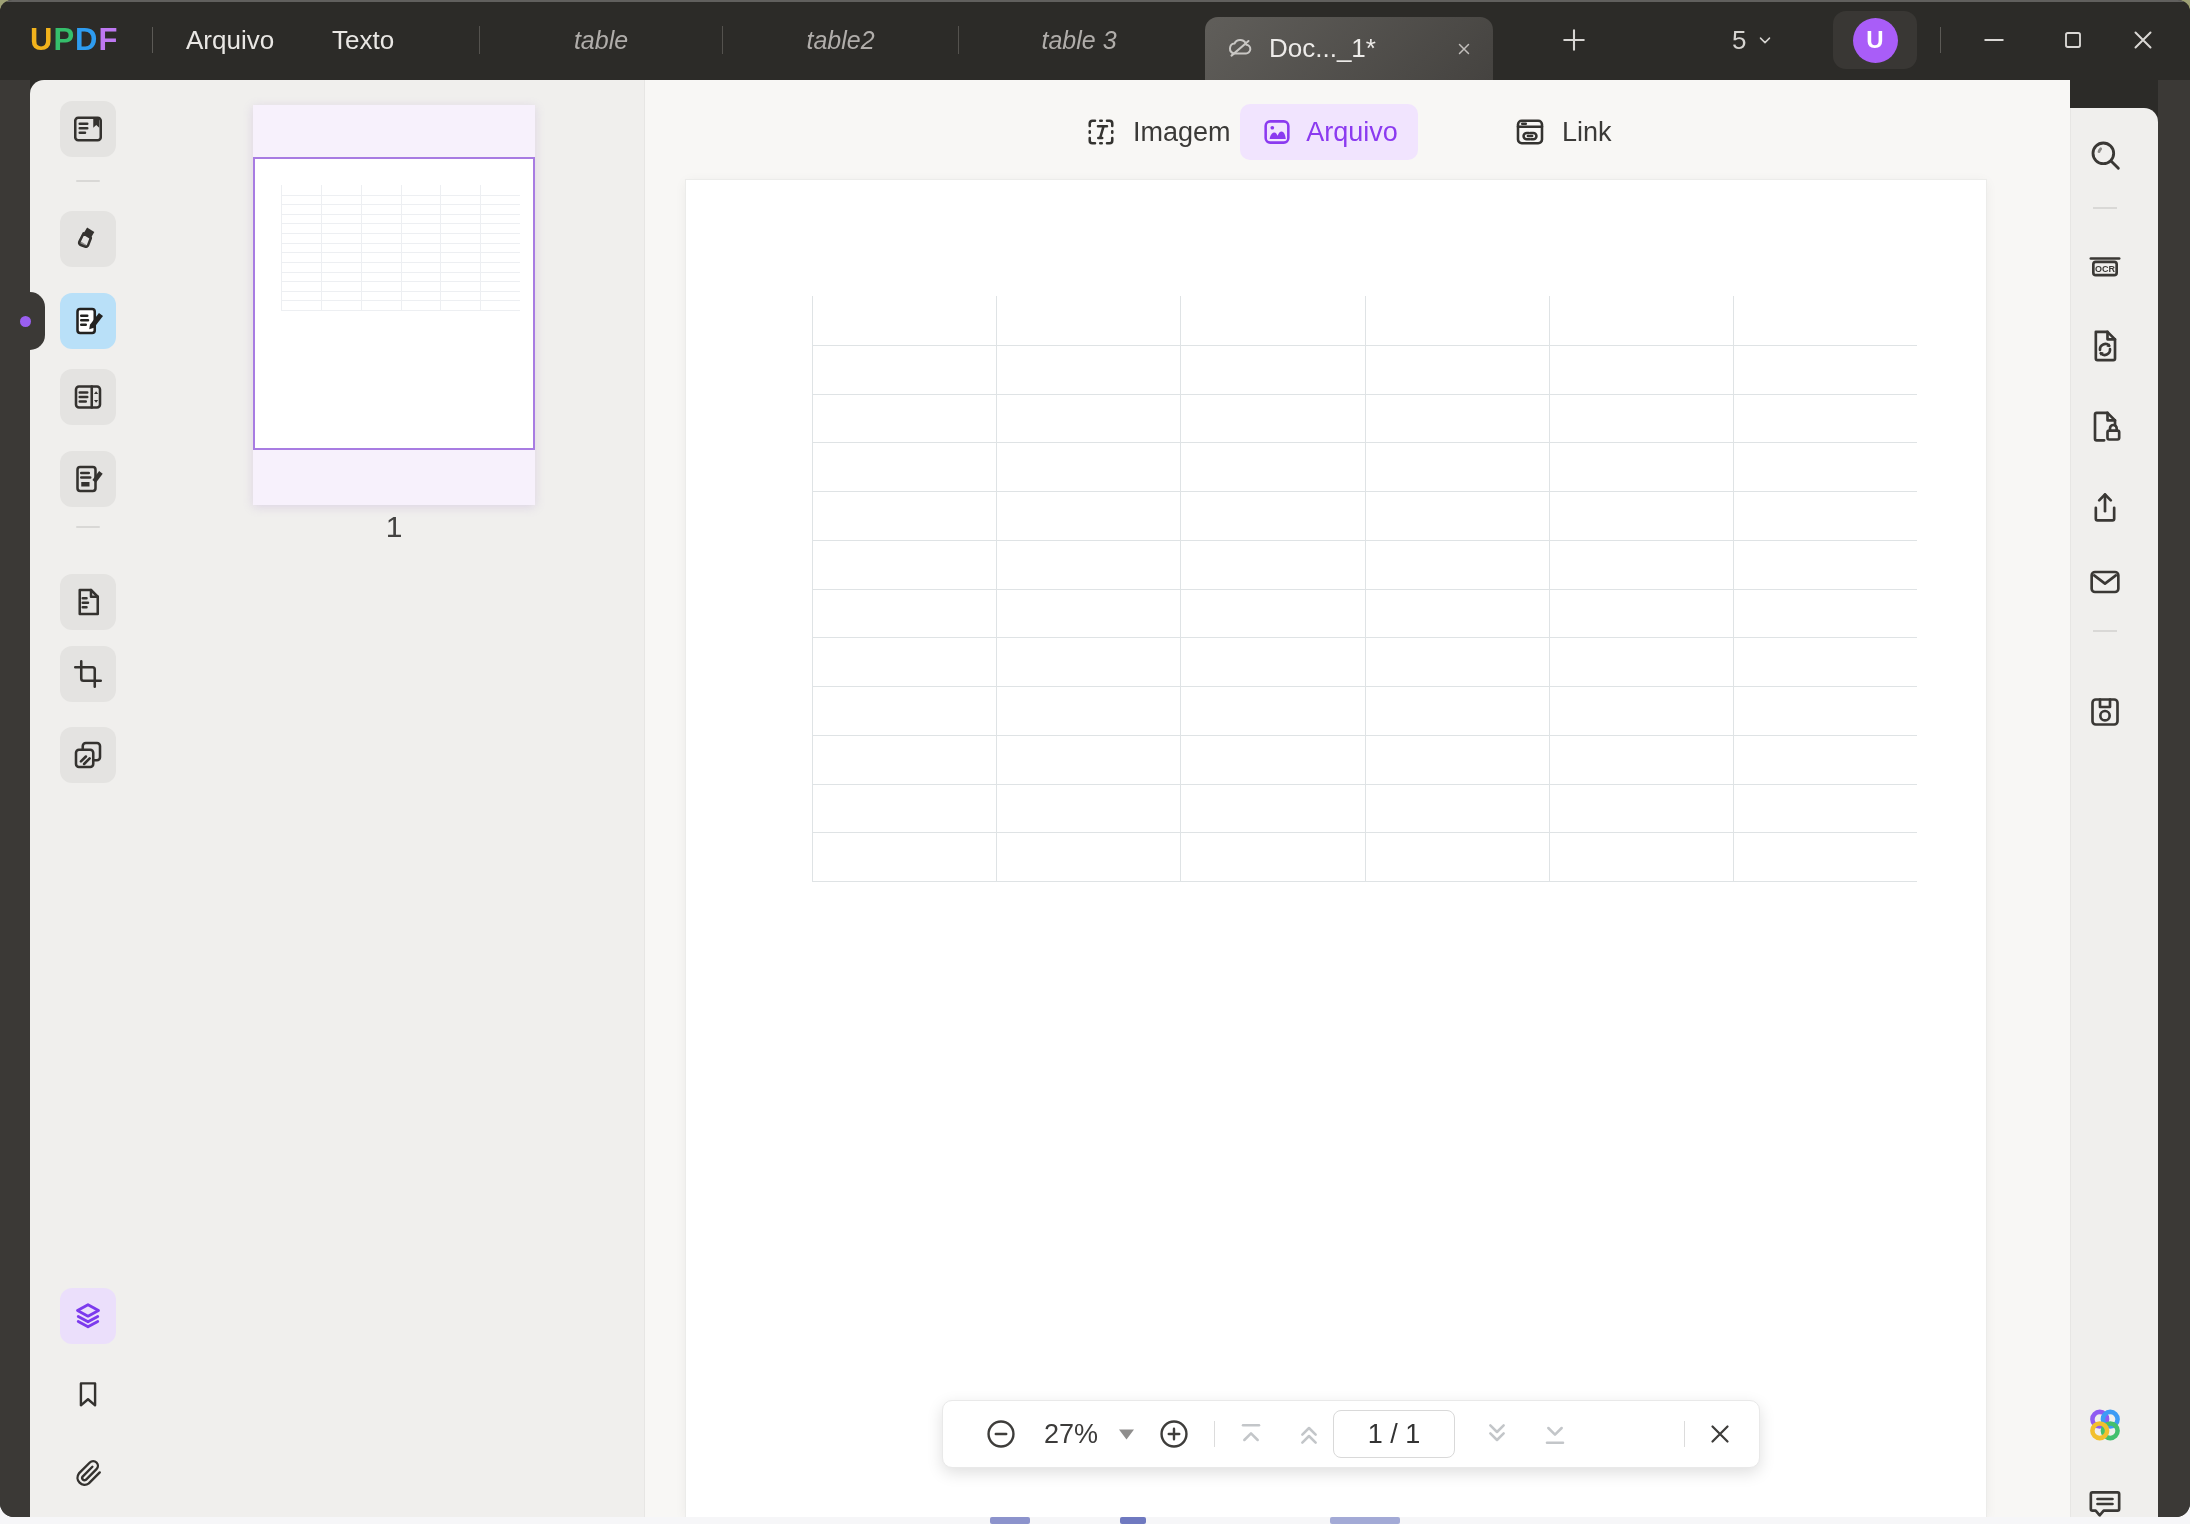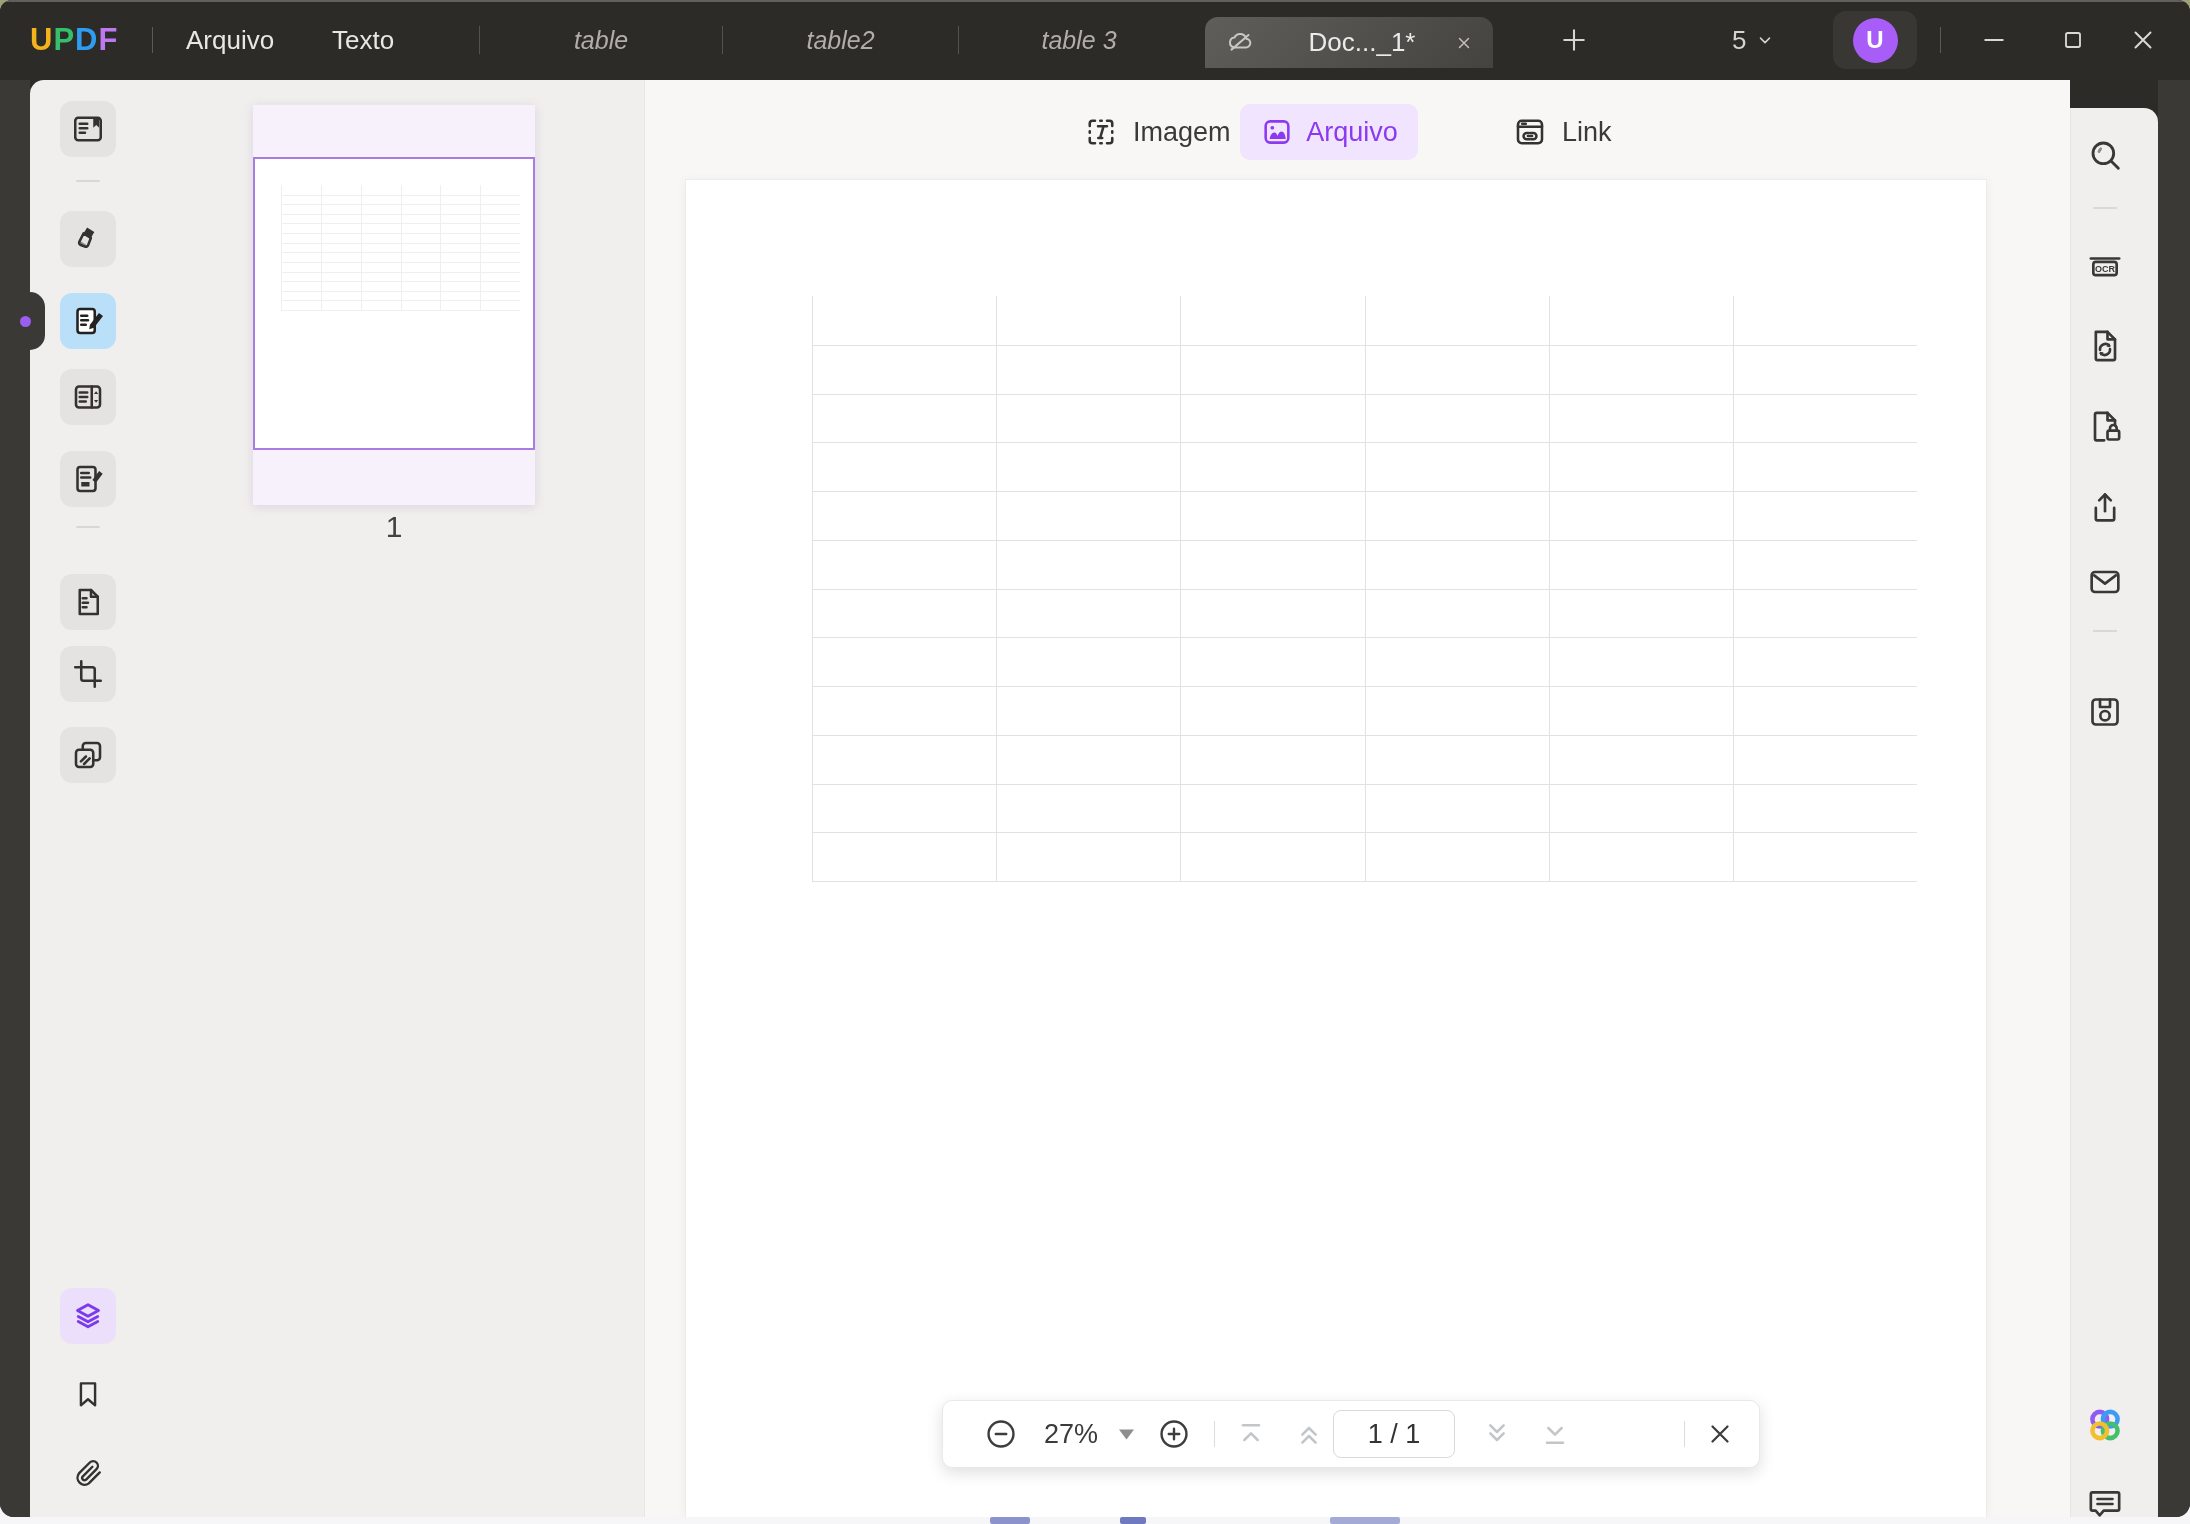--- a/index.html
+++ b/index.html
@@ -14,23 +14,23 @@
   
   .titlebar { position:absolute; left:0; top:0; width:2190px; height:80px; background:#2c2b28; }
   .logo { position:absolute; left:30px; top:0; height:80px; line-height:80px;
           font-size:31px; font-weight:800; letter-spacing:1px; }
   .tb-sep  { position:absolute; top:27px; width:1px; height:26px; background:#5c5a56; }
   .menu-item { position:absolute; top:0; height:80px; line-height:80px; font-size:26px;
                color:#e9e7e4; cursor:default; }
   .tab-sep { position:absolute; top:26px; width:1px; height:28px; background:#54524e; }
   .tab { position:absolute; top:0; height:80px; line-height:80px; text-align:center;
          font-size:25px; color:#b0adaa;font-style:italic; }
-  .tab-active { position:absolute; left:1205px; top:17px; width:288px; height:51px;
+  .tab-active { position:absolute; left:1205px; top:17px; width:288px; height:63px;
          border-radius:13px 13px 0 0; background:linear-gradient(135deg,#605e5a,#454340);
-         display:flex; align-items:center; padding:0 20px;text-align:center; }
+         display:flex; align-items:center; padding:0 20px; }
   .tab-active .tlabel { font-size:26px; color:#edebe9; margin-left:14px; flex:1; }
   .icon { display:inline-block; line-height:0; }
   .newtab { position:absolute; left:1556px; top:22px; width:36px; height:36px; color:#d8d6d3; }
   .tabcount { position:absolute; left:1732px; top:0; height:80px; line-height:80px;
               font-size:26px; color:#d6d4d1; display:flex; align-items:center; gap:10px; }
   .avatarbox { position:absolute; left:1833px; top:11px; width:84px; height:58px; border-radius:13px;
                background:#393734; display:flex; align-items:center; justify-content:center; }
   .avatar { width:45px; height:45px; border-radius:50%; background:#a95df8; color:#fff;
             font-size:24px; font-weight:bold; display:flex; align-items:center; justify-content:center; }
   .winbtn { position:absolute; top:0; width:56px; height:80px; color:#dad8d5;

